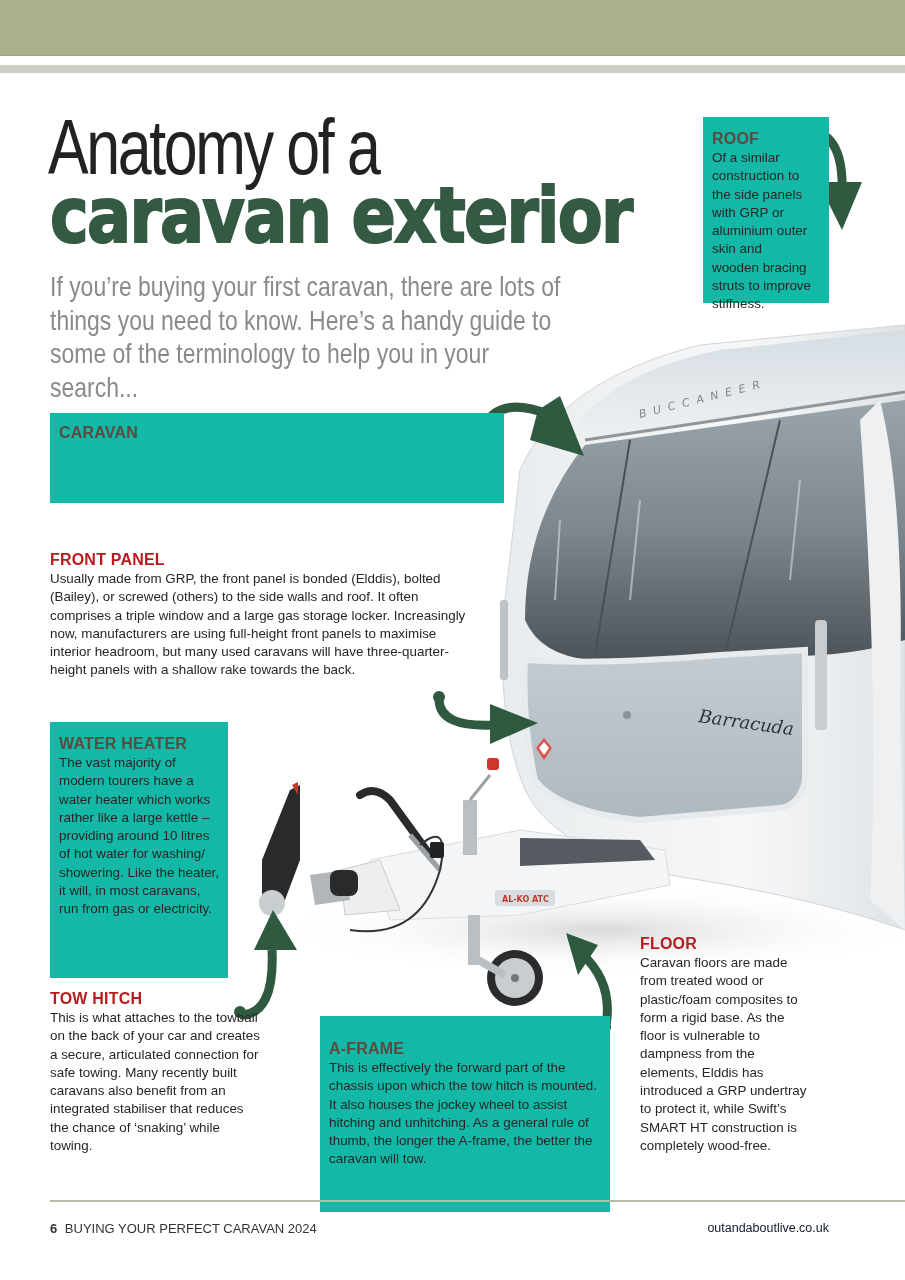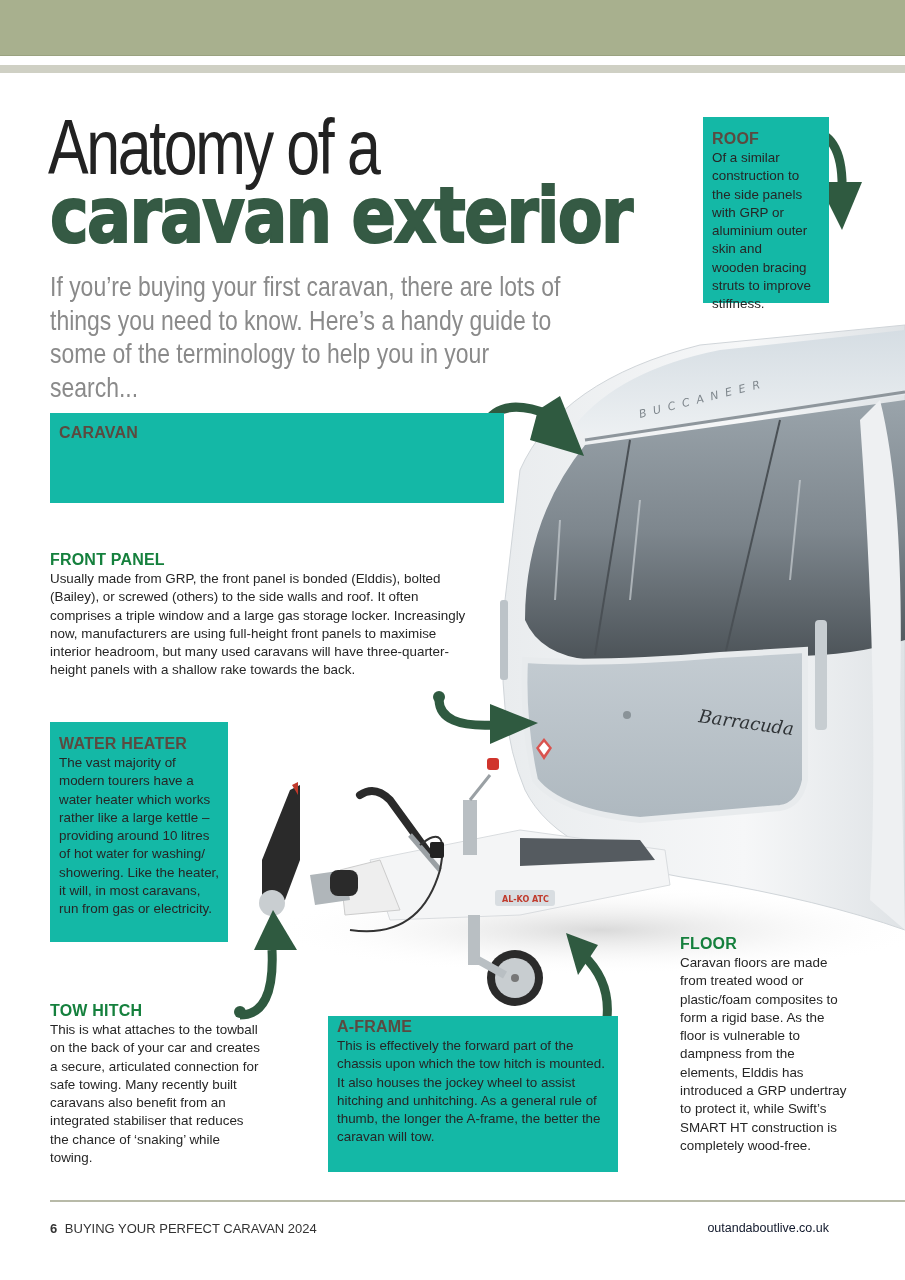--- a/index.html
+++ b/index.html
@@ -10,21 +10,21 @@
   .top-stripe { position: absolute; left: 0; top: 65px; width: 905px; height: 8px; background: #cfd0c4; }
 
   .title-light { position: absolute; left: 48px; top: 108px; font-family: "Liberation Sans Narrow", "Liberation Sans", sans-serif; font-size: 78px; font-weight: 300; color: #222; letter-spacing: -3px; transform: scaleX(0.78); transform-origin: left top; white-space: nowrap; line-height: 1; }
   .title-bold { position: absolute; left: 50px; top: 178px; font-family: "DejaVu Sans", sans-serif; font-size: 76px; font-weight: 900; color: #355a44; letter-spacing: -2px; transform: scaleX(0.86); transform-origin: left top; white-space: nowrap; line-height: 1; -webkit-text-stroke: 2px #355a44; }
   .intro { position: absolute; left: 50px; top: 270px; width: 640px; font-size: 28px; line-height: 33.5px; color: #8a8a8a; transform: scaleX(0.82); transform-origin: left top; }
 
   .box { position: absolute; background: #14b8a6; padding: 10px 10px; }
   .plain { position: absolute; }
   .label { font-weight: bold; font-size: 16px; letter-spacing: 0.2px; line-height: 20px; }
   .label.brown { color: #5b4a40; }
-  .label.green { color: #15803d; }
+  .label.green { color: #b91c1c; }
   .body-text { font-size: 13.4px; line-height: 18.3px; color: #262626; }
 
   
   .art { position: absolute; left: 0; top: 0; width: 905px; height: 1280px; pointer-events: none; }
 
   .footer-rule { position: absolute; left: 50px; top: 1200px; width: 855px; height: 2px; background: #b8baa8; }
   .footer-left { position: absolute; left: 50px; top: 1221px; font-size: 13px; color: #333; }
   .footer-left b { font-weight: bold; margin-right: 4px; }
   .footer-right { position: absolute; right: 76px; top: 1221px; font-size: 12.5px; color: #0f172a; }
 </style>
@@ -149,36 +149,36 @@
 
 <div class="box" style="left:50px; top:413px; width:454px; height:90px; padding:10px 9px;">
   <div class="label brown">CARAVAN</div>
 </div>
 
 <div class="plain" style="left:50px; top:550px; width:420px;">
   <div class="label green">FRONT PANEL</div>
   <div class="body-text">Usually made from GRP, the front panel is bonded (Elddis), bolted (Bailey), or screwed (others) to the side walls and roof. It often comprises a triple window and a large gas storage locker. Increasingly now, manufacturers are using full-height front panels to maximise interior headroom, but many used caravans will have three-quarter-height panels with a shallow rake towards the back.</div>
 </div>
 
-<div class="box" style="left:50px; top:722px; width:178px; height:220px; padding:12px 9px;">
+<div class="box" style="left:50px; top:722px; width:178px; height:256px; padding:12px 9px;">
   <div class="label brown">WATER HEATER</div>
   <div class="body-text" style="width:162px;">The vast majority of modern tourers have a water heater which works rather like a large kettle – providing around 10 litres of hot water for washing/ showering. Like the heater, it will, in most caravans, run from gas or electricity.</div>
 </div>
 
-<div class="plain" style="left:50px; top:989px; width:210px;margin-top:12px;">
+<div class="plain" style="left:50px; top:989px; width:210px;">
   <div class="label green">TOW HITCH</div>
   <div class="body-text">This is what attaches to the towball on the back of your car and creates a secure, articulated connection for safe towing. Many recently built caravans also benefit from an integrated stabiliser that reduces the chance of ‘snaking’ while towing.</div>
 </div>
 
-<div class="box" style="left:328px; top:1016px; width:290px; height:156px; padding:1px 9px;">
+<div class="box" style="left:320px; top:1016px; width:290px; height:196px; padding:23px 9px;">
   <div class="label brown">A-FRAME</div>
   <div class="body-text" style="width:275px;">This is effectively the forward part of the chassis upon which the tow hitch is mounted. It also houses the jockey wheel to assist hitching and unhitching. As a general rule of thumb, the longer the A-frame, the better the caravan will tow.</div>
 </div>
 
-<div class="plain" style="left:680px; top:934px; width:172px;">
+<div class="plain" style="left:640px; top:934px; width:172px;">
   <div class="label green">FLOOR</div>
   <div class="body-text">Caravan floors are made from treated wood or plastic/foam composites to form a rigid base. As the floor is vulnerable to dampness from the elements, Elddis has introduced a GRP undertray to protect it, while Swift’s SMART HT construction is completely wood-free.</div>
 </div>
 
 <div class="footer-rule"></div>
 <div class="footer-left">
   <b>6</b>
   <span>BUYING YOUR PERFECT CARAVAN 2024</span>
 </div>
 <div class="footer-right">outandaboutlive.co.uk</div>

